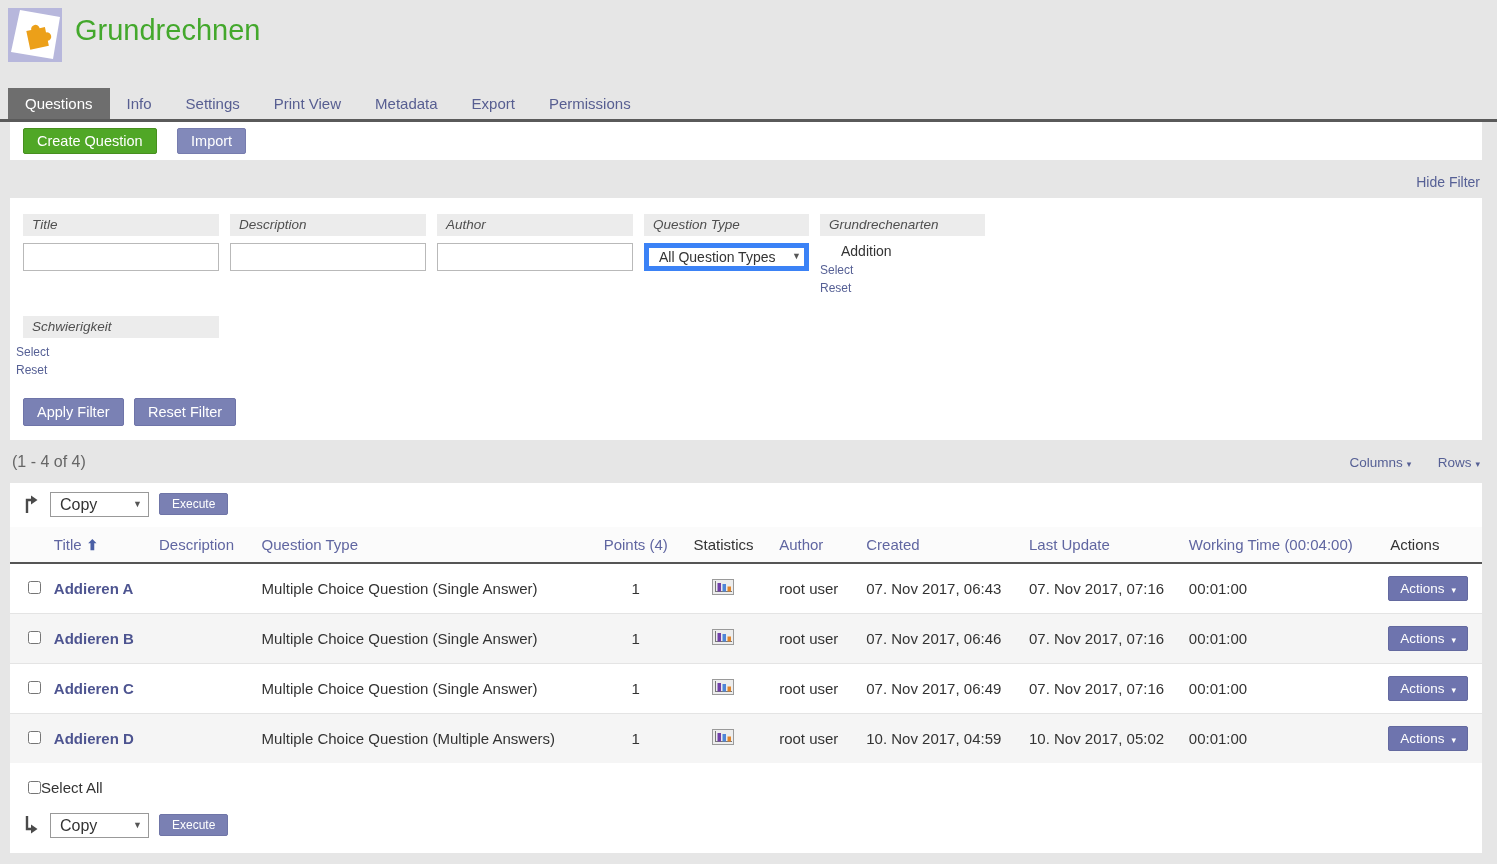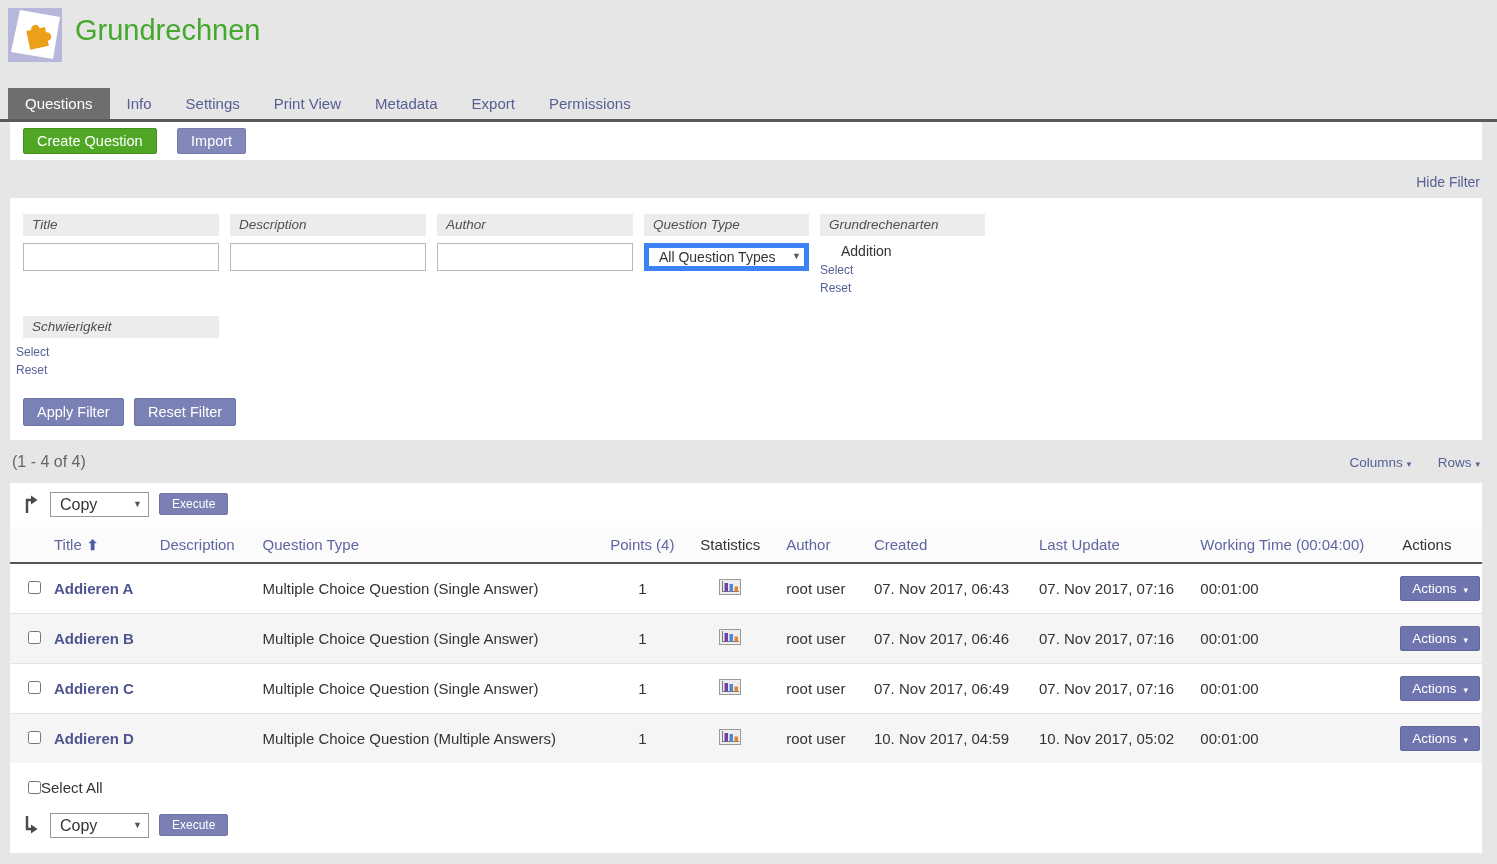--- a/index.html
+++ b/index.html
@@ -80,21 +80,21 @@
              border-bottom:2px solid #555; background:#fbfbfb; color:#333; white-space:nowrap; }
   th a.th-link { color:#6066a1; }
   .sort-arrow { color:#4a5fa5; font-size:14px; margin-left:5px; font-weight:700; }
   td { font-size:15px; padding:12px 8px; color:#333; }
   tbody tr + tr { border-top:1px solid #e4e4e4; }
   tr.alt { background:#f5f5f5; }
   .row-title { font-weight:700; color:#4d5490; font-size:15px; }
   .center { text-align:center; }
   .col-check { width:36px; padding:12px 0 12px 18px; }
   th.col-check { padding:9px 0 9px 18px; }
-  td.col-actions { text-align:right; padding-right:2px; }
+  td.col-actions { text-align:right; padding-right:14px; }
   th.col-actions { padding-left:10px; }
   .btn-actions { background:#6e74ae; border-color:#63699f; padding:4px 11px; font-size:13.5px; white-space:nowrap; }
   .btn .caret { font-size:9px; margin-left:7px; }
   input[type="checkbox"] { width:13px; height:13px; margin:0; cursor:pointer; }
   .stats-link { display:inline-block; line-height:0; }
 
   .selectall-row { display:flex; align-items:center; padding:16px 0 10px 18px; font-size:15px; color:#333; }
 </style>
 </head>
 <body>

